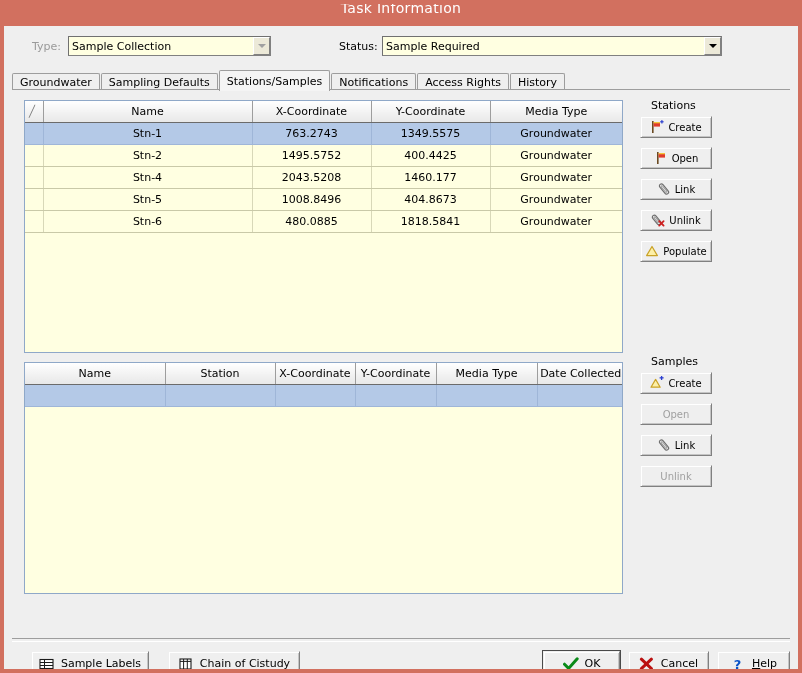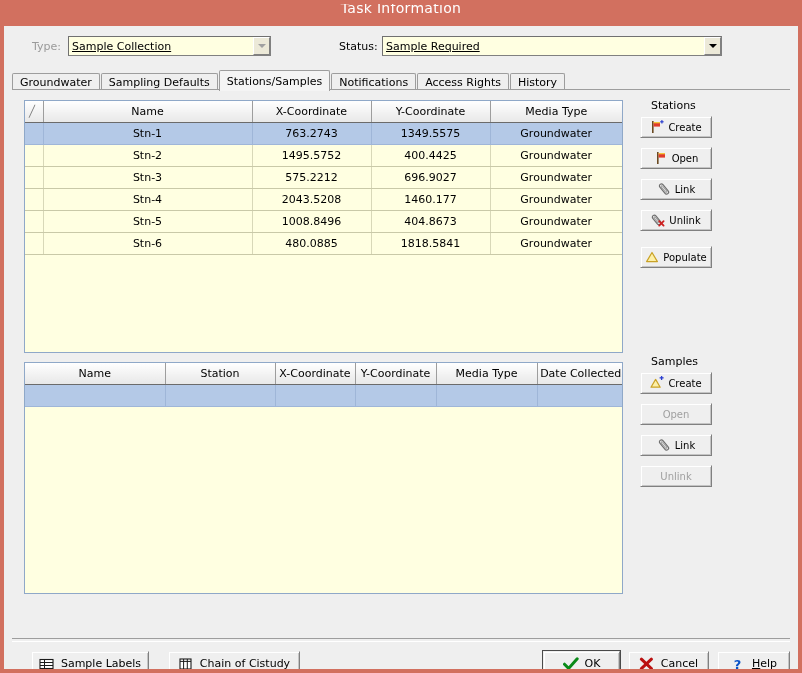--- a/index.html
+++ b/index.html
@@ -69,21 +69,20 @@
     border-left-color: #707070;
     display: flex;
     align-items: center;
   }
   .combo-text {
     flex: 1 1 auto;
     padding-left: 3px;
     font-size: 11px;
     white-space: nowrap;
     overflow: hidden;
-    text-decoration: underline;
   }
   .combo-btn {
     width: 17px;
     height: 18px;
     margin-right: 0px;
     box-sizing: border-box;
     background: #ece9d8;
     border: 1px solid #ffffff;
     border-right-color: #808080;
     border-bottom-color: #808080;
@@ -337,27 +336,20 @@
             </tr>
             <tr>
               <td></td>
               <td>Stn-2</td>
               <td>1495.5752</td>
               <td>400.4425</td>
               <td>Groundwater</td>
             </tr>
             <tr>
               <td></td>
-              <td>Stn-3</td>
-              <td>575.2212</td>
-              <td>696.9027</td>
-              <td>Groundwater</td>
-            </tr>
-            <tr>
-              <td></td>
               <td>Stn-4</td>
               <td>2043.5208</td>
               <td>1460.177</td>
               <td>Groundwater</td>
             </tr>
             <tr>
               <td></td>
               <td>Stn-5</td>
               <td>1008.8496</td>
               <td>404.8673</td>
@@ -457,21 +449,21 @@
             </g>
             <g stroke="#cc2020" stroke-width="1.8" stroke-linecap="round">
               <line x1="8.2" y1="8.2" x2="12.6" y2="12.6"></line>
               <line x1="12.6" y1="8.2" x2="8.2" y2="12.6"></line>
             </g>
           </svg>
         </span>
         <span>Unlink</span>
       </div>
 
-      <div class="sbtn" style="left:628px; top:156px;">
+      <div class="sbtn" style="left:628px; top:150px;">
         <span class="ico">
           <svg width="14" height="14" viewBox="0 0 14 14">
             <path d="M7 2.5 L12.4 11.6 L1.6 11.6 Z" fill="#fdf0a8" stroke="#c9a227" stroke-width="1.2" stroke-linejoin="round"></path>
           </svg>
         </span>
         <span>Populate</span>
       </div>
 
       <div class="side-title" style="left:639px; top:265px;">Samples</div>
 

